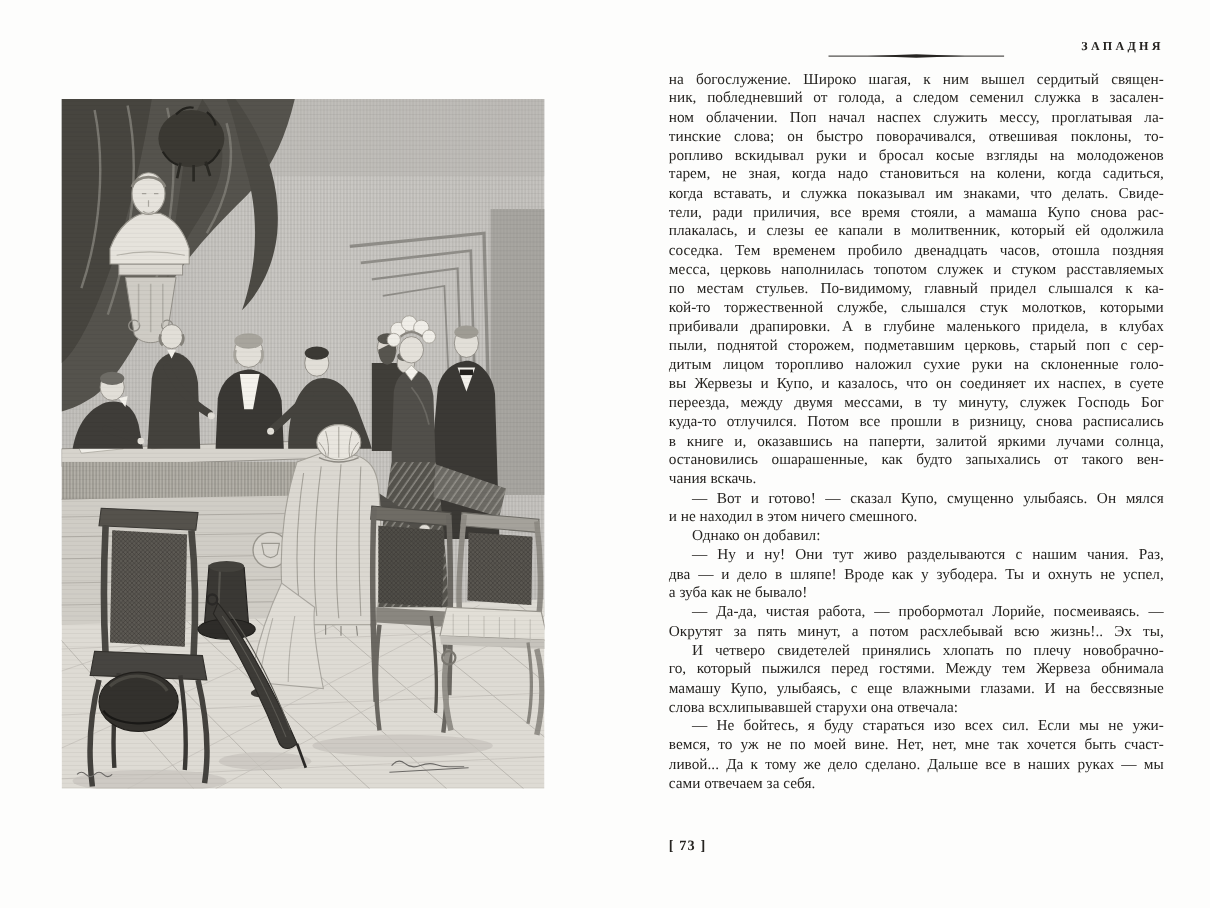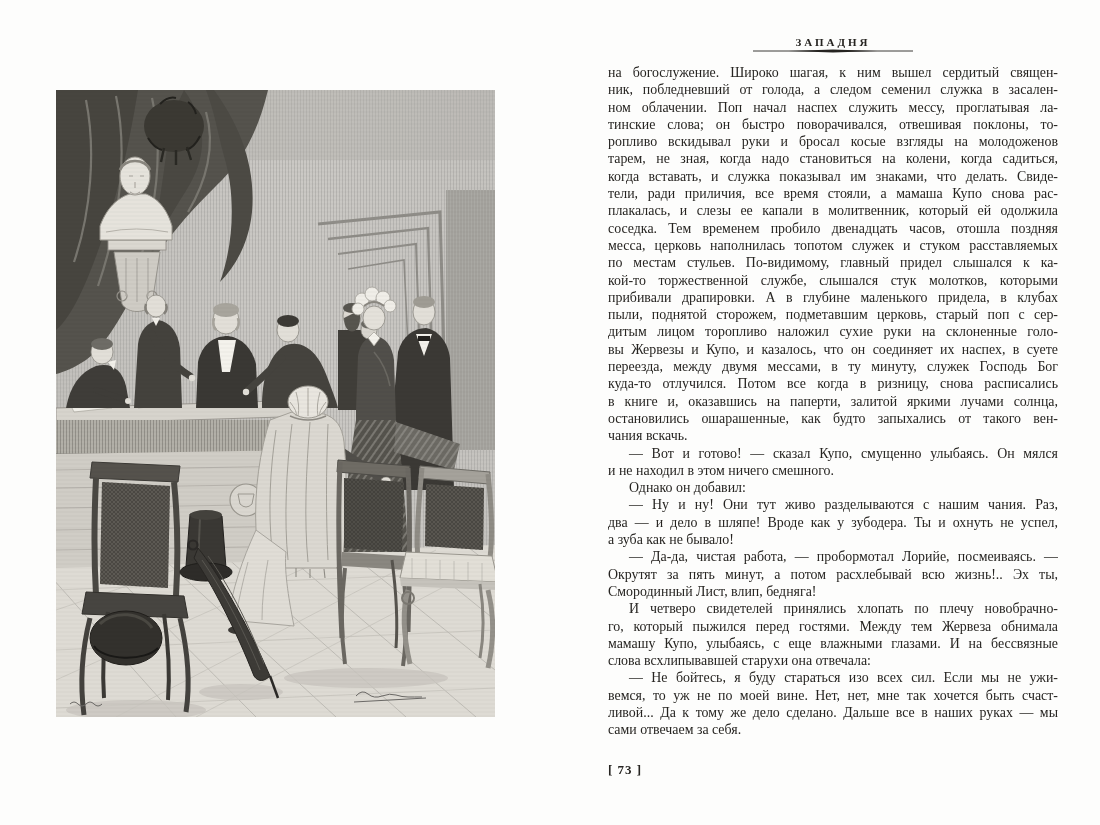--- a/index.html
+++ b/index.html
@@ -17,21 +17,21 @@
   .page-right { left: 550px; width: 550px; }
 
   figure.engraving {
     position: absolute; left: 56px; top: 90px;
     width: 439px; height: 627px; margin: 0;
   }
   figure.engraving svg { display: block; width: 439px; height: 627px; }
 
   .running-head {
     position: absolute; left: 58px; top: 36px; width: 450px;
-    text-align: center;
+    text-align: right;
     font-size: 11px; font-weight: bold;
     letter-spacing: 3px;
   }
   .header-rule {
     position: absolute; left: 58px; top: 47px; width: 450px;
     text-align: center;
   }
   .header-rule svg { display: inline-block; vertical-align: top; }
 
   .text-column {
@@ -379,33 +379,32 @@
         <div class="line">плакалась, и слезы ее капали в молитвенник, который ей одолжила</div>
         <div class="line">соседка. Тем временем пробило двенадцать часов, отошла поздняя</div>
         <div class="line">месса, церковь наполнилась топотом служек и стуком расставляемых</div>
         <div class="line">по местам стульев. По-видимому, главный придел слышался к ка-</div>
         <div class="line">кой-то торжественной службе, слышался стук молотков, которыми</div>
         <div class="line">прибивали драпировки. А в глубине маленького придела, в клубах</div>
         <div class="line">пыли, поднятой сторожем, подметавшим церковь, старый поп с сер-</div>
         <div class="line">дитым лицом торопливо наложил сухие руки на склоненные голо-</div>
         <div class="line">вы Жервезы и Купо, и казалось, что он соединяет их наспех, в суете</div>
         <div class="line">переезда, между двумя мессами, в ту минуту, служек Господь Бог</div>
-        <div class="line">куда-то отлучился. Потом все когда в ризницу, снова расписались</div>
+        <div class="line">куда-то отлучился. Потом все прошли в ризницу, снова расписались</div>
         <div class="line">в книге и, оказавшись на паперти, залитой яркими лучами солнца,</div>
         <div class="line">остановились ошарашенные, как будто запыхались от такого вен-</div>
         <div class="line last">чания вскачь.</div>
         <div class="line indent">— Вот и готово! — сказал Купо, смущенно улыбаясь. Он мялся</div>
         <div class="line last">и не находил в этом ничего смешного.</div>
         <div class="line last indent">Однако он добавил:</div>
         <div class="line indent">— Ну и ну! Они тут живо разделываются с нашим чания. Раз,</div>
         <div class="line">два — и дело в шляпе! Вроде как у зубодера. Ты и охнуть не успел,</div>
         <div class="line last">а зуба как не бывало!</div>
         <div class="line indent">— Да-да, чистая работа, — пробормотал Лорийе, посмеиваясь. —</div>
         <div class="line">Окрутят за пять минут, а потом расхлебывай всю жизнь!.. Эх ты,</div>
-        <div class="line last">Смородинный Лист, влип, бедняга!</div>
         <div class="line indent">И четверо свидетелей принялись хлопать по плечу новобрачно-</div>
         <div class="line">го, который пыжился перед гостями. Между тем Жервеза обнимала</div>
         <div class="line">мамашу Купо, улыбаясь, с еще влажными глазами. И на бессвязные</div>
         <div class="line last">слова всхлипывавшей старухи она отвечала:</div>
         <div class="line indent">— Не бойтесь, я буду стараться изо всех сил. Если мы не ужи-</div>
         <div class="line">вемся, то уж не по моей вине. Нет, нет, мне так хочется быть счаст-</div>
         <div class="line">ливой... Да к тому же дело сделано. Дальше все в наших руках — мы</div>
         <div class="line last">сами отвечаем за себя.</div>
       </div>
 

